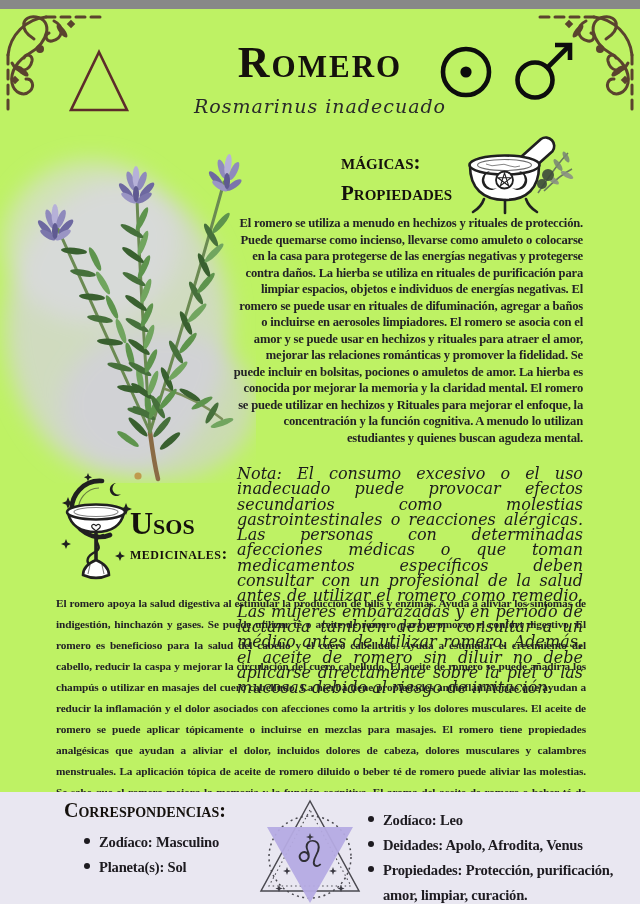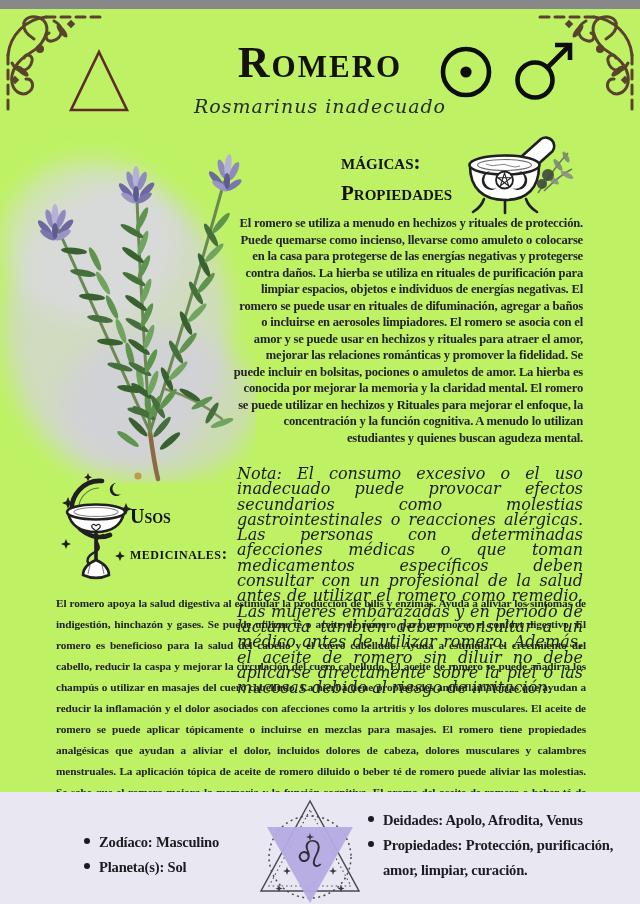--- a/index.html
+++ b/index.html
@@ -40,21 +40,21 @@
   }
   .magical-note{
     position:absolute;left:237px;top:457px;width:346px;
     text-align:justify;font-family:"DejaVu Serif",serif;font-style:italic;
     font-size:16px;line-height:15.3px;color:#1c1b1c;
   }
   
   .cup{position:absolute;left:50px;top:460px;}
   .medicinal-heading-top{
     position:absolute;left:130px;top:496px;
-    font-variant:small-caps;font-weight:700;font-size:20px;color:#15110d;
+    font-variant:small-caps;font-weight:700;font-size:32px;color:#15110d;
   }
   .medicinal-heading-bottom{
     position:absolute;left:130px;top:534px;
     font-variant:small-caps;font-weight:700;font-size:17.5px;letter-spacing:.5px;color:#15110d;
   }
   .medicinal-body{
     position:absolute;left:56px;top:584px;width:530px;
     text-align:justify;font-weight:700;font-size:11.3px;line-height:21px;
     letter-spacing:-0.1px;color:#232226;
   }
@@ -319,20 +319,21 @@
     <circle cx="48" cy="94" r="2.6" fill="#202020"></circle>
     <path d="M33 106 C33 98 39 94 46 91 C53 94 59 98 59 106 C50 110 42 110 33 106 Z" fill="#ffffff" stroke="#202020" stroke-width="2.6"></path>
     <path d="M40 96 L38 105 M52 96 L54 105" stroke="#202020" stroke-width="1.1" opacity=".6"></path>
   </svg>
 
   <div class="medicinal-heading-top">Usos</div>
   <div class="medicinal-heading-bottom">medicinales:</div>
   <div class="medicinal-body">El romero apoya la salud digestiva al estimular la producción de bilis y enzimas. Ayuda a aliviar los síntomas de indigestión, hinchazón y gases. Se puede utilizar té o aceite de romero para promover el confort digestivo. El romero es beneficioso para la salud del cabello y el cuero cabelludo. Ayuda a estimular el crecimiento del cabello, reducir la caspa y mejorar la circulación del cuero cabelludo. El aceite de romero se puede añadir a los champús o utilizar en masajes del cuero cabelludo. La hierba tiene propiedades antiinflamatorias que ayudan a reducir la inflamación y el dolor asociados con afecciones como la artritis y los dolores musculares. El aceite de romero se puede aplicar tópicamente o incluirse en mezclas para masajes. El romero tiene propiedades analgésicas que ayudan a aliviar el dolor, incluidos dolores de cabeza, dolores musculares y calambres menstruales. La aplicación tópica de aceite de romero diluido o beber té de romero puede aliviar las molestias. Se sabe que el romero mejora la memoria y la función cognitiva. El aroma del aceite de romero o beber té de romero puede mejorar la claridad mental, la concentración y el rendimiento cognitivo general.</div>
 
   <div class="band"></div>
+  <div class="corresp-heading">Correspondencias:</div>
 
   <ul class="bullets left-list">
     <li>Zodíaco: Masculino</li>
     <li>Planeta(s): Sol</li>
   </ul>
 
   <svg class="sigil" width="106" height="116" viewBox="0 0 106 116">
     <circle cx="53" cy="62" r="41" fill="none" stroke="#4a4950" stroke-width="1.5" stroke-dasharray="2 3.4"></circle>
     <path d="M53 6 L4 96 L102 96 Z" fill="none" stroke="#4a4950" stroke-width="1.5"></path>
     <path d="M53 15 L12 91 L94 91 Z" fill="none" stroke="#4a4950" stroke-width="1.1" stroke-dasharray="1.5 3"></path>
@@ -341,17 +342,18 @@
       <path d="M53 38 L54 41 L57 42 L54 43 L53 46 L52 43 L49 42 L52 41 Z"></path>
       <path d="M30 72 L31 75 L34 76 L31 77 L30 80 L29 77 L26 76 L29 75 Z"></path>
       <path d="M76 72 L77 75 L80 76 L77 77 L76 80 L75 77 L72 76 L75 75 Z"></path>
       <path d="M22 90 L23 92.5 L25.5 93.5 L23 94.5 L22 97 L21 94.5 L18.5 93.5 L21 92.5 Z"></path>
       <path d="M84 90 L85 92.5 L87.5 93.5 L85 94.5 L84 97 L83 94.5 L80.5 93.5 L83 92.5 Z"></path>
     </g>
   </svg>
   <div class="leo-glyph">♌</div>
 
   <ul class="bullets right-list">
+    <li>Zodíaco: Leo</li>
     <li>Deidades: Apolo, Afrodita, Venus</li>
     <li>Propiedades: Protección, purificación, amor, limpiar, curación.</li>
   </ul>
 
 </div>
 
 </body></html>

